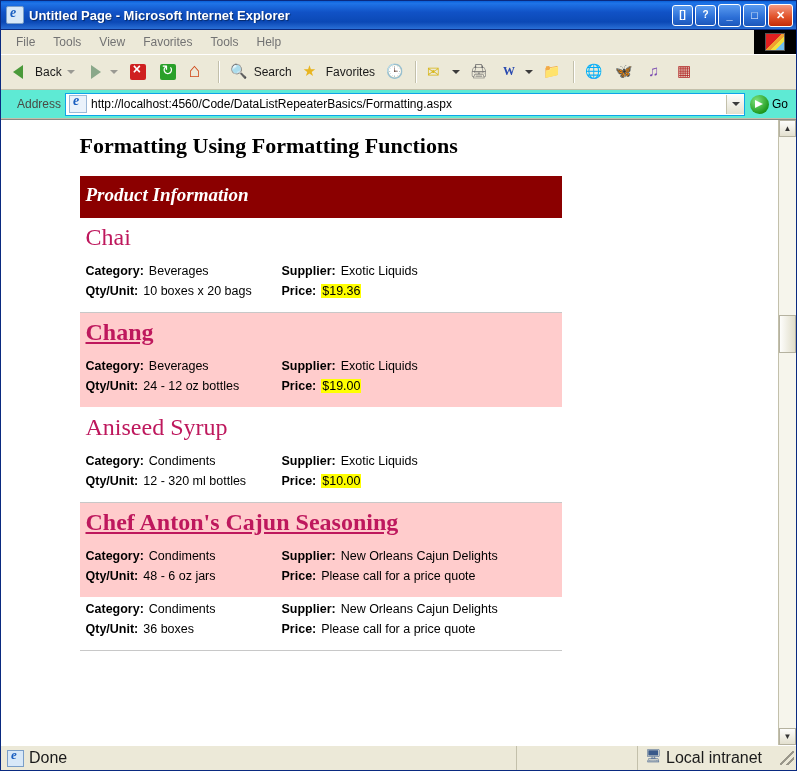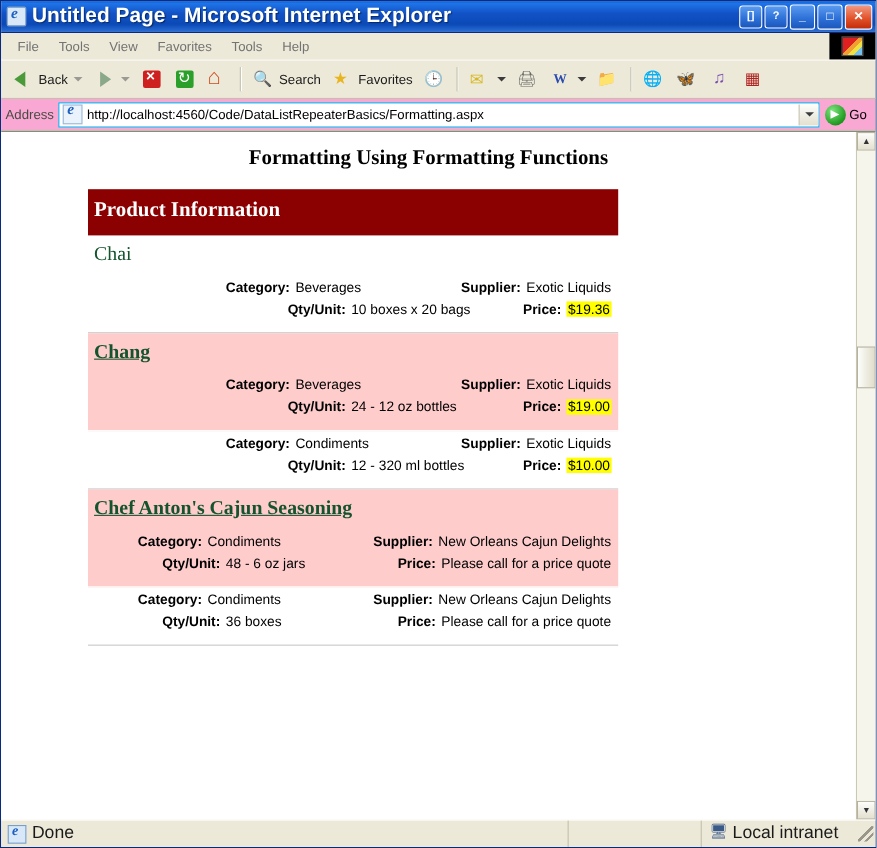--- a/index.html
+++ b/index.html
@@ -46,21 +46,21 @@
     position: absolute;
     left: 3px; top: -2px;
     font-family: "Liberation Serif", serif;
     font-style: italic;
     font-weight: bold;
     font-size: 14px;
     color: #1b5fc0;
   }
   .title-text {
     color: #ffffff;
-    font-size: 19px;
+    font-size: 13px;
     font-weight: bold;
     text-shadow: 1px 1px 1px rgba(0,0,0,0.45);
     white-space: nowrap;
     flex: 1 1 auto;
     overflow: hidden;
   }
   .title-buttons {
     display: flex;
     align-items: center;
     gap: 2px;
@@ -250,22 +250,22 @@
     content: "\25A6";
     position: absolute; left: 2px; top: 0px;
     font-size: 15px;
     color: #b02020;
   }
   
   .addressbar {
     height: 28px;
     display: flex;
     align-items: center;
-    background: #f9a8d4;
-    padding: 0 4px 0 4px;
+    background: #5eead4;
+    padding: 0 4px 0 16px;
     gap: 4px;
     border-bottom: 1px solid #c3c0ab;
     flex: 0 0 auto;
   }
   .addr-label {
     font-size: 12px;
     color: #4a4a44;
     white-space: nowrap;
   }
   .addr-input {
@@ -346,64 +346,63 @@
     position: relative;
     background: #ffffff;
   }
   .content {
     width: 620px;
     margin: 0 auto;
     padding-left: 0;
   }
   h1.page-title {
     font-family: "Liberation Serif", serif;
-    font-size: 19px;
+    font-size: 22px;
     font-weight: bold;
     color: #000000;
     margin: 5px 0 17px 0;
-    text-align: center;
   }
   .panel {
     width: 482px;
     margin-left: 0px;
   }
   .panel-header {
     background: #8b0000;
     color: #ffffff;
     font-family: "Liberation Serif", serif;
     font-size: 19px;
     font-weight: bold;
     padding: 8px 0 8px 6px;
     box-sizing: border-box;
     height: 42px;
+    font-style: italic;
   }
   .item {
     padding: 4px 6px 8px 6px;
     box-sizing: border-box;
     border-bottom: 1px solid #c8c8c8;
   }
   .item.alt {
     background: #ffcccc;
     border-bottom: 1px solid #ffffff;
   }
   .item-name {
     font-family: "Liberation Serif", serif;
-    font-size: 18px;
-    color: #14532d;
+    font-size: 24px;
+    color: #be185d;
     margin: 2px 0 13px 0;
   }
   .item.alt .item-name { font-weight: bold; text-decoration: underline; }
   .row {
     display: flex;
     align-items: baseline;
     font-size: 12.5px;
     color: #000000;
     margin-bottom: 6px;
-    gap: 18px;
-    justify-content: flex-end;
+    gap: 0;
   }
   .row .lbl { font-weight: bold; white-space: nowrap; }
   .row .val { white-space: nowrap; }
   .cell { display: flex; gap: 5px; align-items: baseline; }
   .cell.c1 { width: 196px; }
   .cell.c2 { }
   .price-hl {
     background: #ffff00;
     padding: 0 1px;
   }
@@ -654,20 +653,21 @@
                 <span class="val">24 - 12 oz bottles</span>
               </span>
               <span class="cell c2">
                 <span class="lbl">Price:</span>
                 <span class="val price-hl">$19.00</span>
               </span>
             </div>
           </div>
 
           <div class="item">
+            <div class="item-name">Aniseed Syrup</div>
             <div class="row">
               <span class="cell c1">
                 <span class="lbl">Category:</span>
                 <span class="val">Condiments</span>
               </span>
               <span class="cell c2">
                 <span class="lbl">Supplier:</span>
                 <span class="val">Exotic Liquids</span>
               </span>
             </div>

